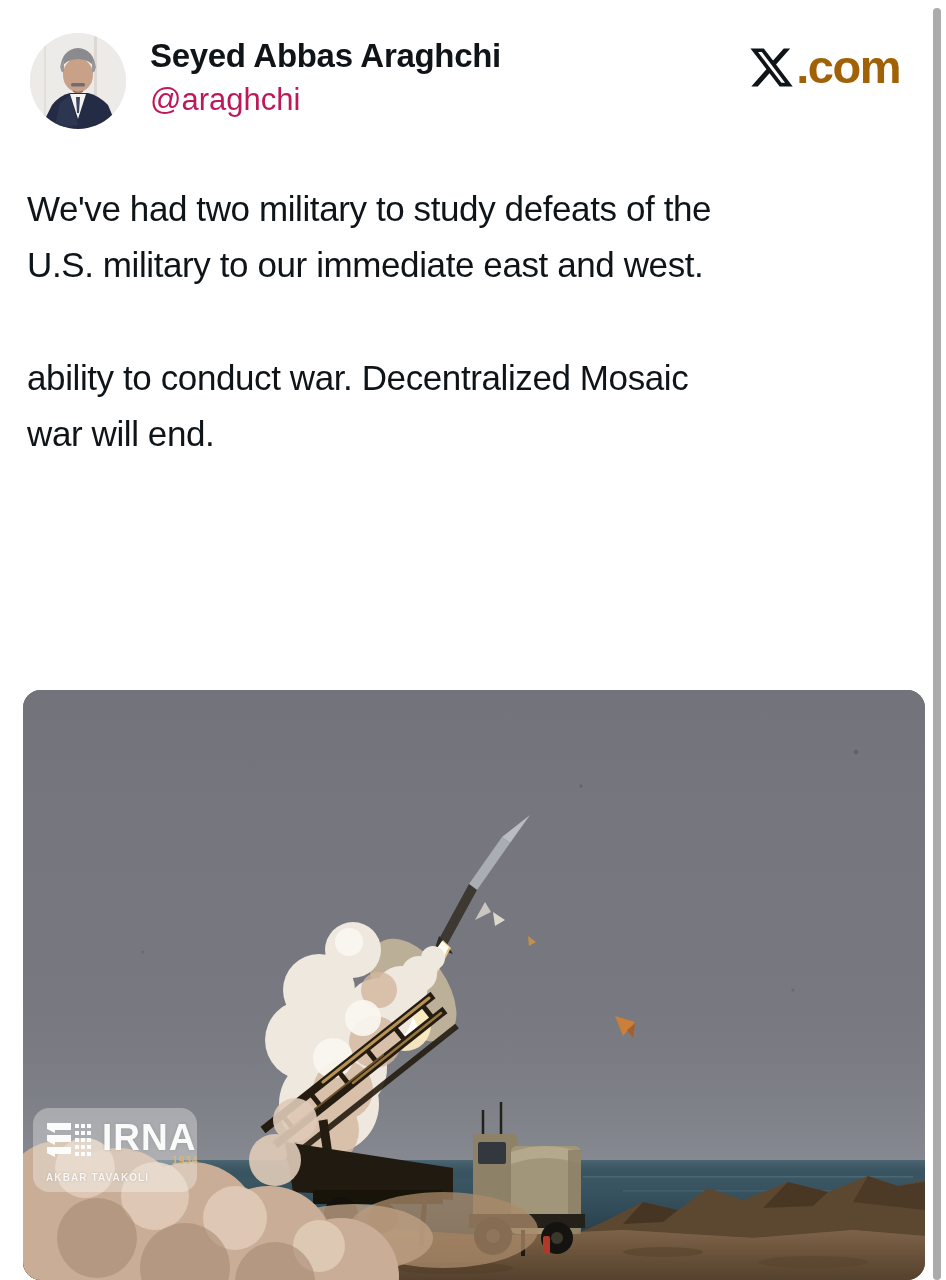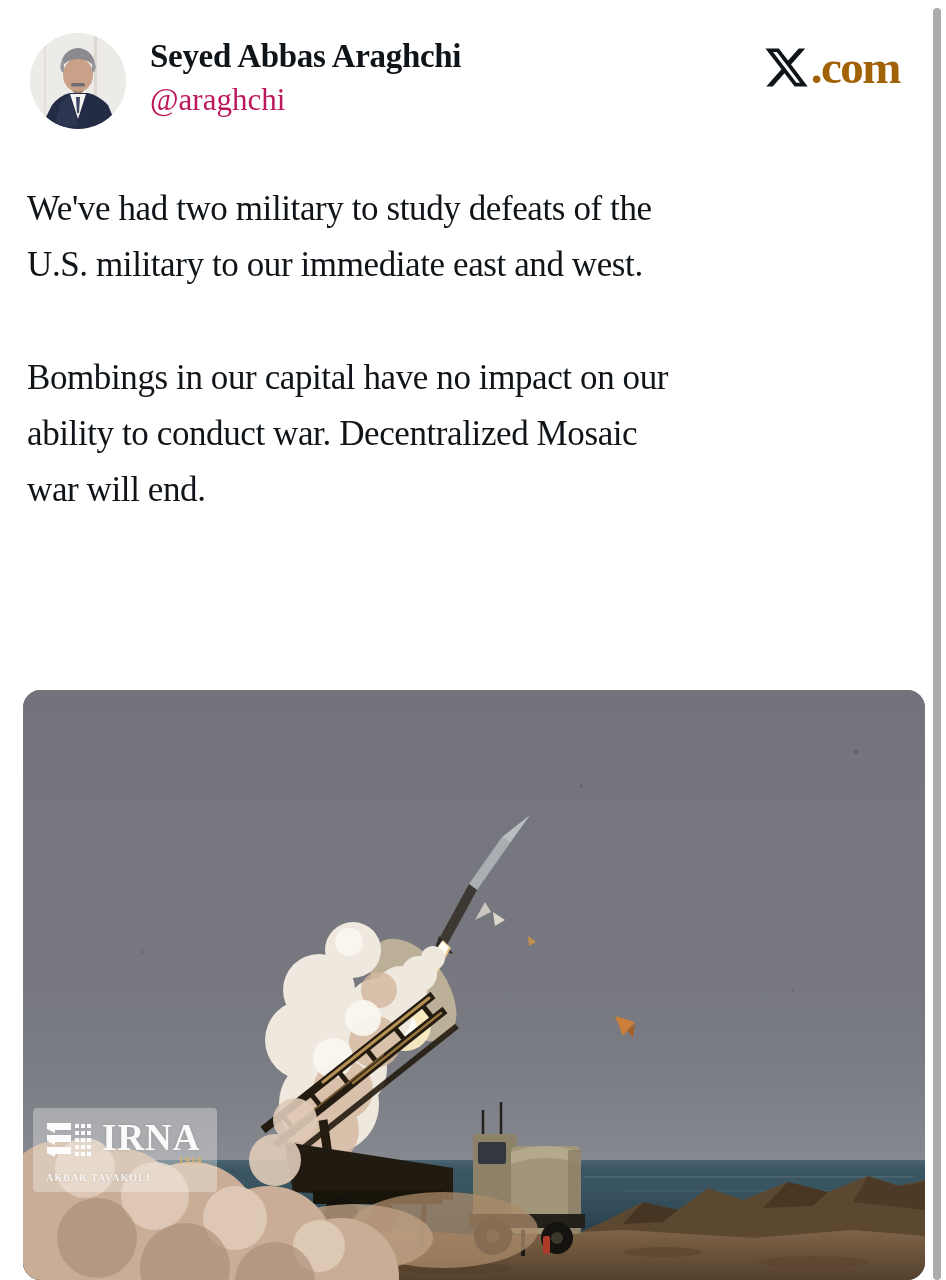--- a/index.html
+++ b/index.html
@@ -1,18 +1,18 @@
 <!DOCTYPE html>
 <html><head>
 <meta charset="utf-8">
 <style>
   html,body{margin:0;padding:0;background:#ffffff;}
   .page{
     position:relative;width:946px;height:1280px;background:#ffffff;overflow:hidden;
-    font-family:Liberation Serif, serif;color:#0f1419;
+    font-family:Liberation Sans, sans-serif;color:#0f1419;
   }
   
   .avatar{
     position:absolute;left:30px;top:33px;width:96px;height:96px;border-radius:50%;
     overflow:hidden;background:#edebe7;
   }
   .avatar svg{display:block;}
   .id-block{position:absolute;left:150px;top:38px;}
   .display-name{font-size:33px;font-weight:bold;letter-spacing:-0.3px;color:#0f1419;line-height:36px;}
   .handle{font-size:31px;color:#be185d;margin-top:9px;line-height:34px;}
@@ -23,21 +23,21 @@
   .tweet-body{position:absolute;left:27px;top:181px;width:900px;}
   .para{margin:0 0 57px 0;}
   .t-line{font-size:35px;line-height:56px;letter-spacing:-0.4px;color:#0f1419;white-space:nowrap;}
   
   .photo{
     position:absolute;left:23px;top:690px;width:902px;height:590px;
     border-radius:18px;overflow:hidden;background:#75767d;
   }
   .photo > svg{display:block;}
   .watermark{
-    position:absolute;left:10px;top:418px;width:184px;height:84px;border-radius:4px;
+    position:absolute;left:10px;top:418px;width:164px;height:84px;border-radius:16px;
     background:rgba(250,248,245,0.34);
   }
   .wm-row{display:flex;align-items:flex-start;padding:11px 0 0 12px;}
   .wm-logo{margin-top:2px;}
   .wm-name-wrap{position:relative;margin-left:7px;}
   .wm-name{
     font-size:37px;font-weight:bold;letter-spacing:1px;line-height:38px;
     color:rgba(255,255,255,0.95);text-shadow:0 0 3px rgba(120,110,100,0.35);
   }
   .wm-year{
@@ -89,21 +89,20 @@
       <span class="site-label">.com</span>
     </div>
   </div>
 
   <div class="tweet-body">
     <div class="para">
         <div class="t-line">We've had two military to study defeats of the</div>
         <div class="t-line">U.S. military to our immediate east and west.</div>
       </div>
     <div class="para">
-        <div class="t-line">Bombings in our capital have no impact on our</div>
         <div class="t-line">ability to conduct war. Decentralized Mosaic</div>
         <div class="t-line">war will end.</div>
       </div>
   </div>
 
   <div class="photo">
     <svg viewBox="0 0 902 590" width="902" height="590">
       <defs>
         <linearGradient id="skyShade" x1="0" y1="0" x2="0" y2="1">
           <stop offset="0" stop-color="#6f7077" stop-opacity="0.55"></stop>

